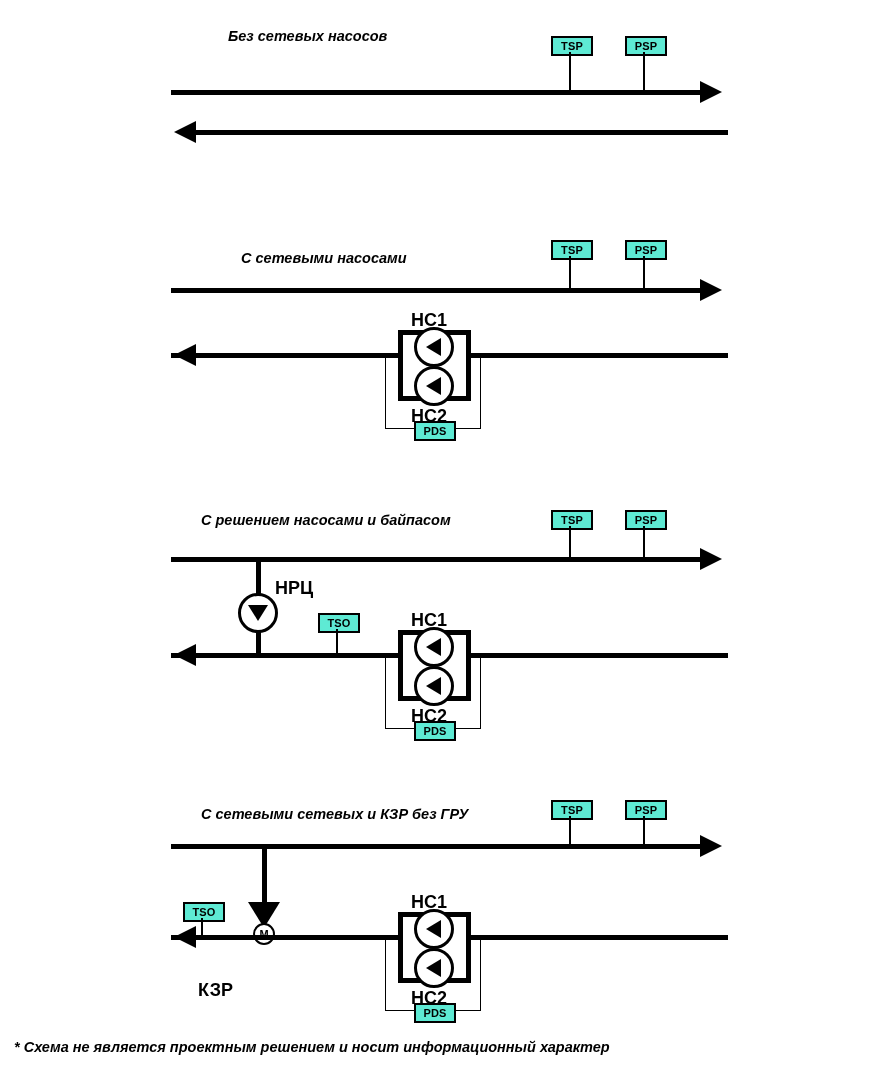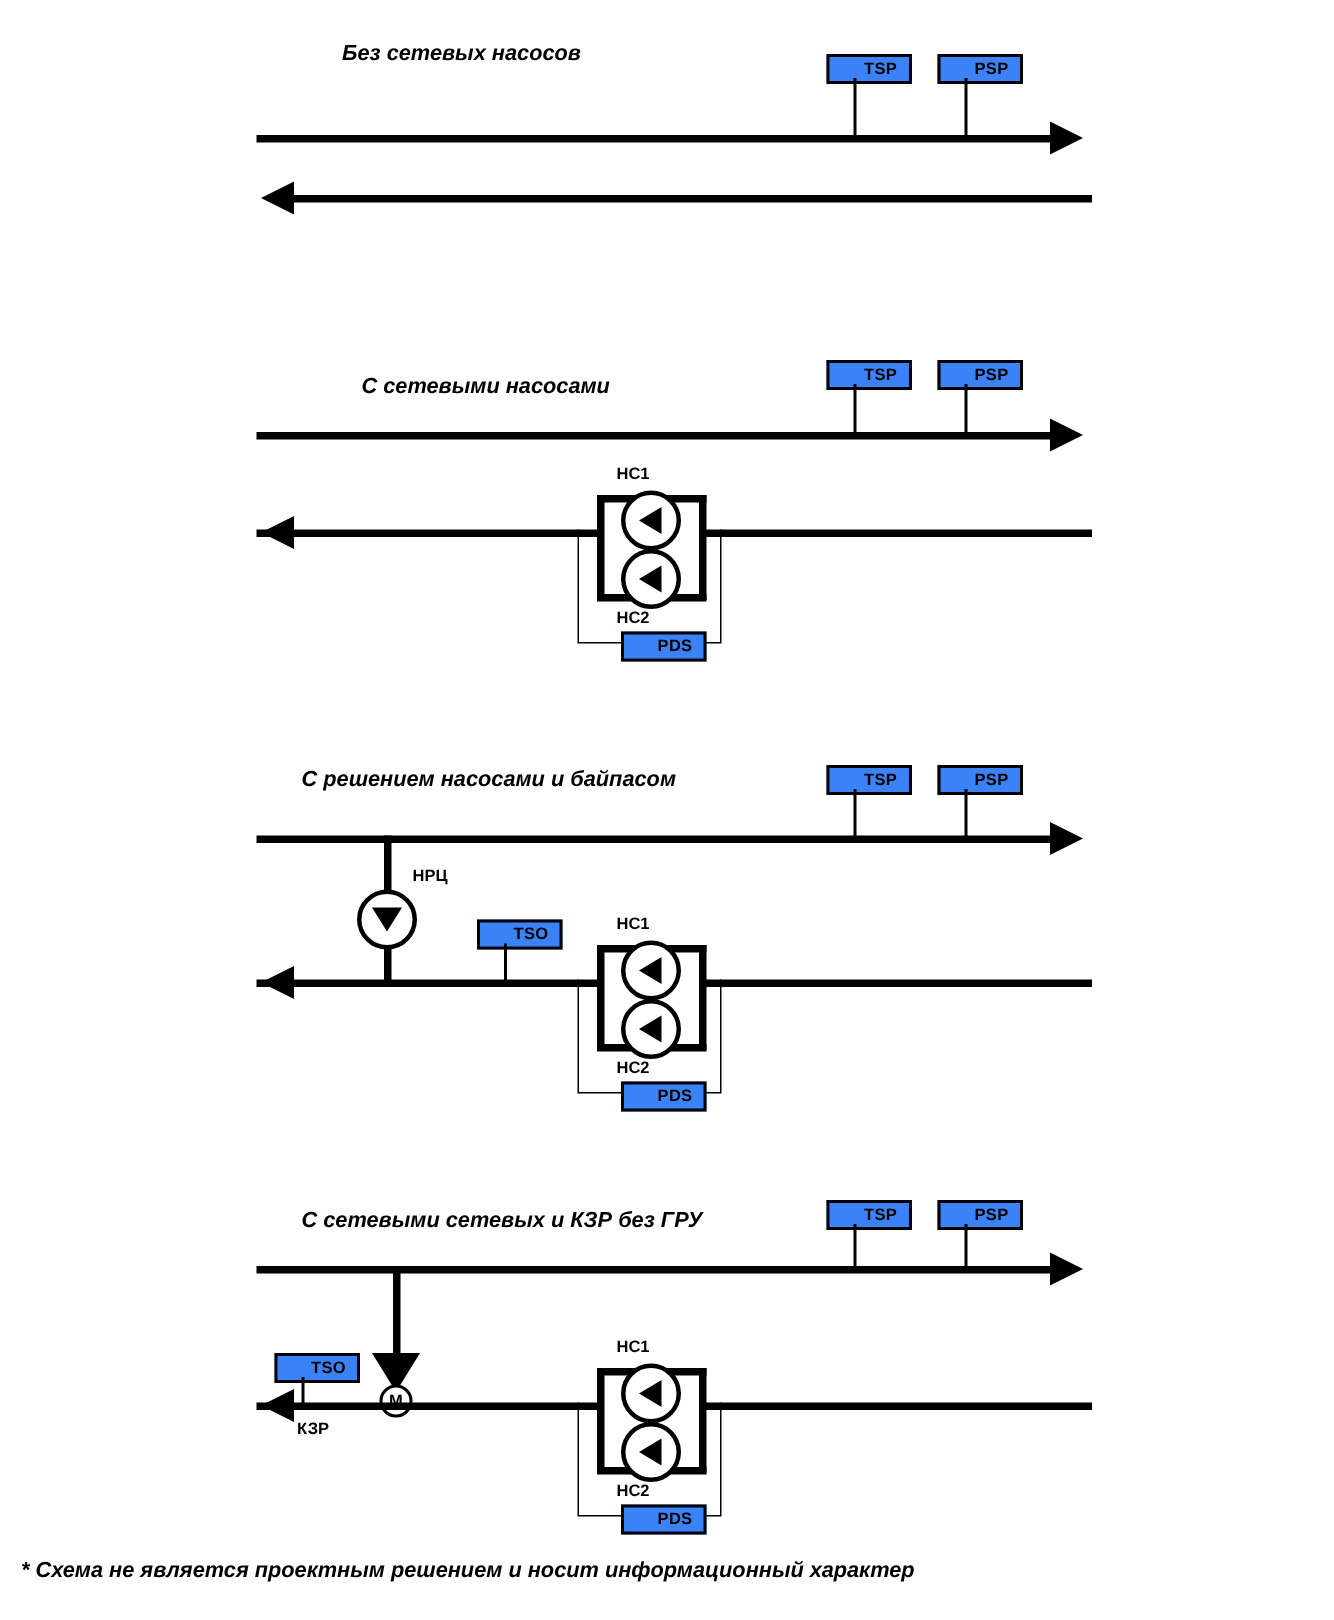--- a/index.html
+++ b/index.html
@@ -65,42 +65,41 @@
     width: 0; height: 0;
     border-top: 11px solid transparent;
     border-bottom: 11px solid transparent;
     border-right: 22px solid #000;
   }
 
   
   .tag {
     position: absolute;
     border: 2px solid #000;
-    background: #3b82f6;
+    background: #5eead4;
     font-size: 11px;
     font-weight: 700;
     line-height: 16px;
     text-align: center;
     height: 16px;
     width: 38px;
     letter-spacing: .2px;
-    padding-left: 15px;
   }
 
   
   .section-title {
     position: absolute;
     font-size: 14.5px;
     font-style: italic;
     font-weight: 700;
     white-space: nowrap;
   }
   .lbl {
     position: absolute;
-    font-size: 11px;
+    font-size: 18px;
     font-weight: 700;
     white-space: nowrap;
     text-align: right;
   }
   .footnote {
     position: absolute;
     font-size: 14.5px;
     font-style: italic;
     font-weight: 700;
     white-space: nowrap;
@@ -269,21 +268,21 @@
     <div class="pipe" style="left:171px; top:844px; width:533px;"></div>
     <div class="arrow-right" style="left:700px; top:835px;"></div>
 
     <div class="vline-thick" style="left:262px; top:844px; height:58px;"></div>
 
     <div class="tag" style="left:183px; top:902px;">TSO</div>
     <div class="vline" style="left:201px; top:918px; height:20px;"></div>
 
     <div class="valve-body" style="left:248px; top:902px;"></div>
     <div class="motor" style="left:253px; top:923px;">M</div>
-    <div class="lbl" style="left:198px; top:947px;">КЗР</div>
+    <div class="lbl" style="left:198px; top:980px;">КЗР</div>
 
     <div class="pipe" style="left:171px; top:935px; width:230px;"></div>
     <div class="pipe" style="left:470px; top:935px; width:258px;"></div>
     <div class="arrow-left" style="left:174px; top:926px;"></div>
 
     <div class="vline-thick" style="left:398px; top:912px; height:70px;"></div>
     <div class="vline-thick" style="left:466px; top:912px; height:70px;"></div>
     <div class="pipe" style="left:398px; top:912px; width:73px;"></div>
     <div class="pipe" style="left:398px; top:978px; width:73px;"></div>
 

